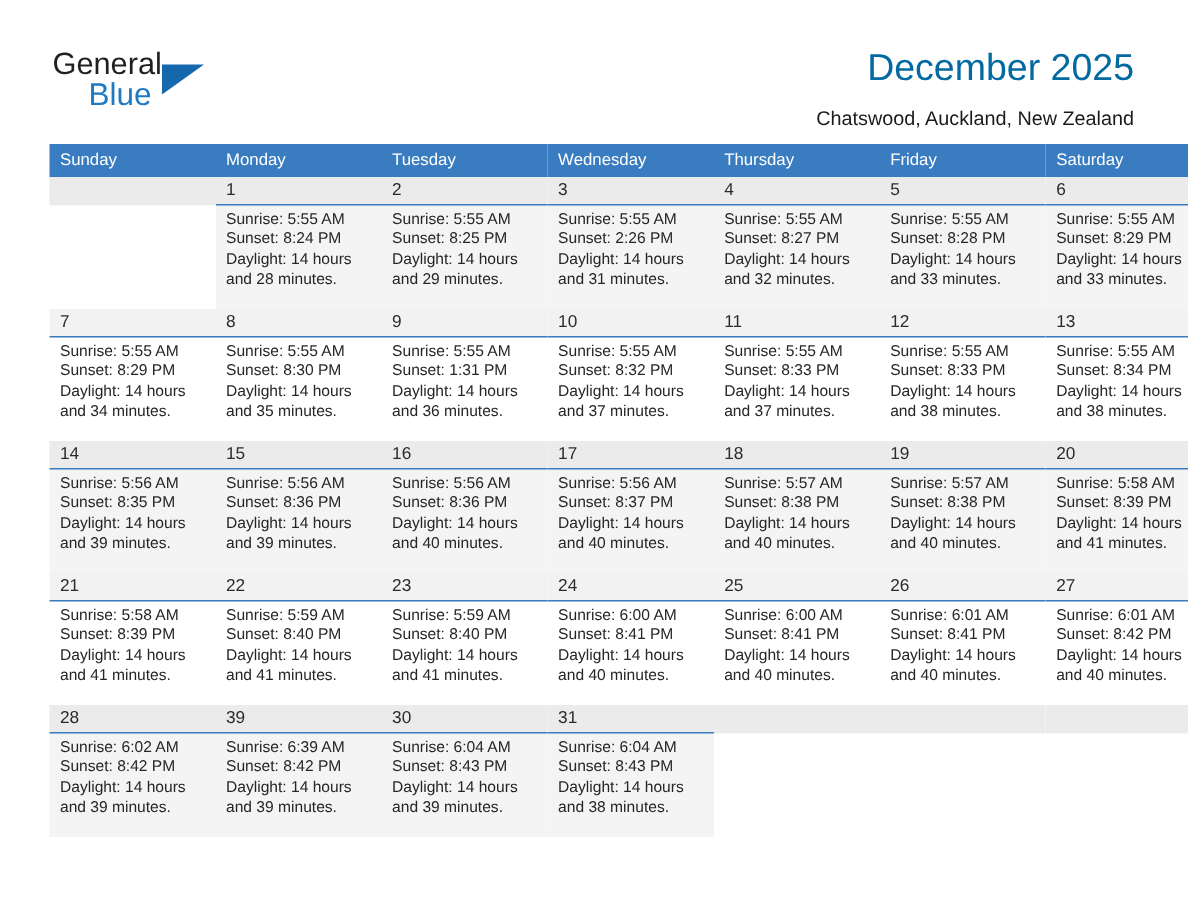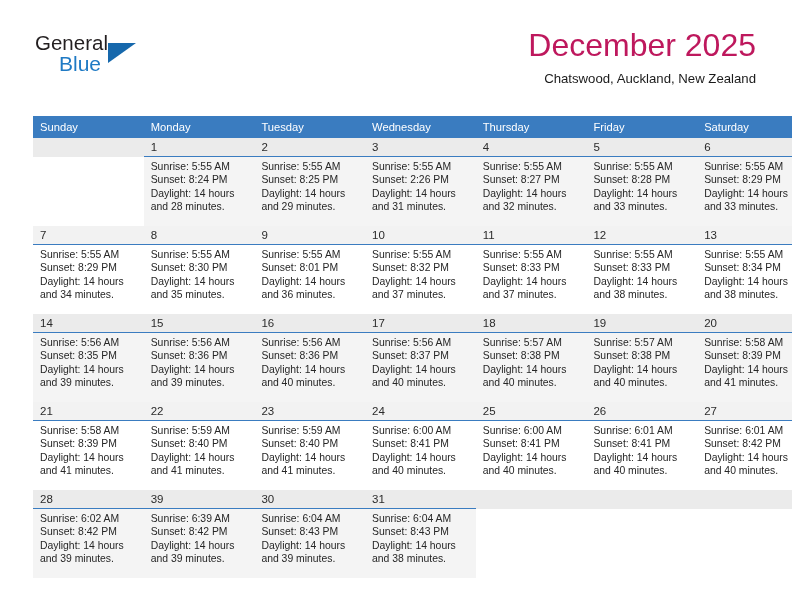--- a/index.html
+++ b/index.html
@@ -64,38 +64,38 @@
     border-left: 28px solid #1668ac;
     border-bottom: 20px solid transparent;
   }
   .title-block {
     position: absolute;
     right: 36px;
     top: 28px;
     text-align: right;
   }
   .cal-title {
-    font-size: 32px;
-    color: #be185d;
+    font-size: 25px;
+    color: #0369a1;
     line-height: 34px;
     white-space: nowrap;
   }
   .cal-subtitle {
     margin-top: 8px;
     font-size: 13.2px;
     color: #1a1a1a;
     line-height: 17px;
     white-space: nowrap;
   }
 
   
   .cal-wrap {
     position: absolute;
     left: 33px;
-    top: 116px;
+    top: 96px;
     width: 726px;
   }
   table.cal {
     border-collapse: collapse;
     table-layout: fixed;
     width: 726px;
   }
   table.cal th {
     background: #3a7cc0;
     color: #ffffff;
@@ -281,21 +281,21 @@
                   <div>Daylight: 14 hours</div>
                   <div>and 35 minutes.</div>
                 </div>
               </div>
             </td>
             <td>
               <div class="cell-inner">
                 <div class="daynum-row">9</div>
                 <div class="info">
                   <div>Sunrise: 5:55 AM</div>
-                  <div>Sunset: 8:01 PM</div>
+                  <div>Sunset: 1:31 PM</div>
                   <div>Daylight: 14 hours</div>
                   <div>and 36 minutes.</div>
                 </div>
               </div>
             </td>
             <td>
               <div class="cell-inner">
                 <div class="daynum-row">10</div>
                 <div class="info">
                   <div>Sunrise: 5:55 AM</div>

